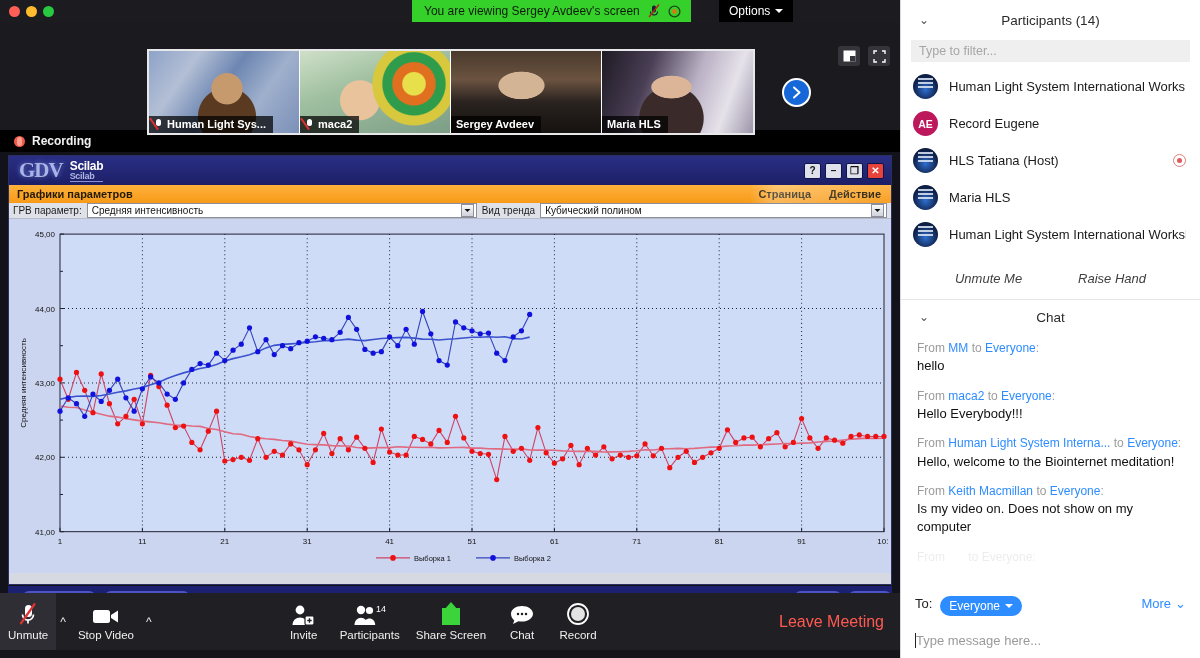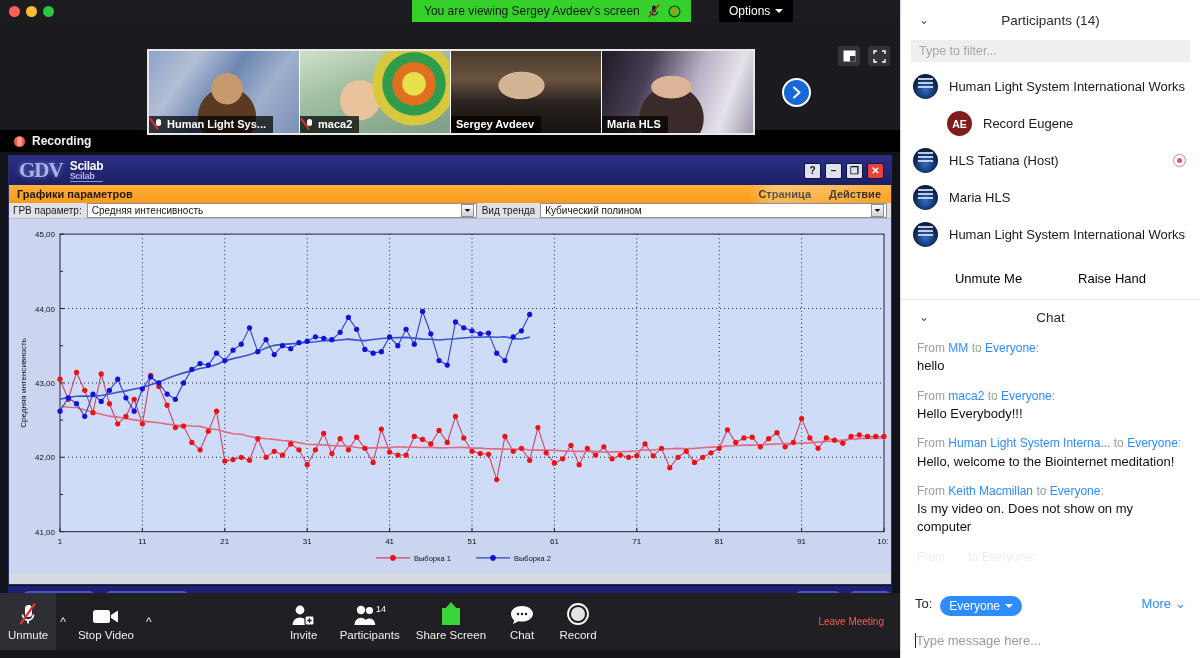--- a/index.html
+++ b/index.html
@@ -174,21 +174,21 @@
     position: absolute; left: 0; bottom: 0; width: 900px; height: 57px;
     background: #1f1f24; display: flex; align-items: center;
   }
   .zitem {
     height: 57px; display: flex; flex-direction: column; align-items: center;
     justify-content: center; gap: 3px; color: #f0f0f0; font-size: 11.5px;
     min-width: 56px; padding: 0 8px;
   }
   .zitem.active { background: #2e2e34; }
   .zcaret { color: #e8e8e8; font-size: 12px; padding: 0 4px; align-self: center; }
-  .zleave { position: absolute; right: 16px; color: #ff5a52; font-size: 10px; }
+  .zleave { position: absolute; right: 16px; color: #ff5a52; font-size: 16px; }
   .z-ico { height: 24px; display:flex; align-items:flex-end; }
 
   
   .right {
     width: 300px; height: 658px; background: #fff;
     border-left: 1px solid #d9d9d9; display: flex; flex-direction: column;
     font-size: 13px; color: #1c1c1c;
   }
   .panel-head {
     height: 40px; display: flex; align-items: center; justify-content: center;
@@ -210,34 +210,34 @@
     padding: 0 14px 0 12px; position: relative;
   }
   .av { width: 25px; height: 25px; border-radius: 50%; flex: 0 0 25px; overflow:hidden; position:relative; }
   .av.logo { background: radial-gradient(circle at 50% 62%, #2f6fd0 0%, #10244f 58%, #061024 100%); }
   .av.logo::after {
     content: ""; position: absolute; left: 5px; top: 4px; width: 15px; height: 11px;
     background: repeating-linear-gradient(180deg,#dfe8f7 0 2px, transparent 2px 4px);
     opacity: .85;
   }
   .av.initials {
-    background: #7f1d1d; color: #fff; font-size: 10.5px; font-weight: bold;
-    display: flex; align-items: center; justify-content: center; margin-left: 34px;
+    background: #be185d; color: #fff; font-size: 10.5px; font-weight: bold;
+    display: flex; align-items: center; justify-content: center;
   }
   .pname { font-size: 13px; color: #1a1a1a; white-space: nowrap; overflow: hidden; }
   .rec-ind {
     position: absolute; right: 14px; width: 13px; height: 13px; border-radius: 50%;
     border: 1px solid #e07e7e; display: flex; align-items: center; justify-content: center;
   }
   .rec-ind i { width: 5px; height: 5px; border-radius: 50%; background: #e05a5a; display:block; }
   .pactions {
     height: 42px; display: flex; align-items: center; justify-content: space-around;
     padding: 0 26px; margin-top: 4px;
   }
-  .pactions a { color: #000000; font-size: 13px; text-decoration: none; }
+  .pactions a { color: #404040; font-size: 13px; text-decoration: none; font-style: italic; }
   .divider { height: 1px; background: #e6e6e6; }
 
   .chat-head {
     height: 34px; display: flex; align-items: center; justify-content: center;
     position: relative; font-size: 13.5px; color: #2b2b2b;
   }
   .chat-head .caret { position: absolute; left: 18px; color: #555; font-size: 12px; }
   .chat-body { flex: 1; overflow: hidden; padding: 6px 16px 0 16px; position: relative; }
   .msg { margin-bottom: 12px; }
   .msg .meta { font-size: 12px; color: #9b9b9b; line-height: 1.45; }

